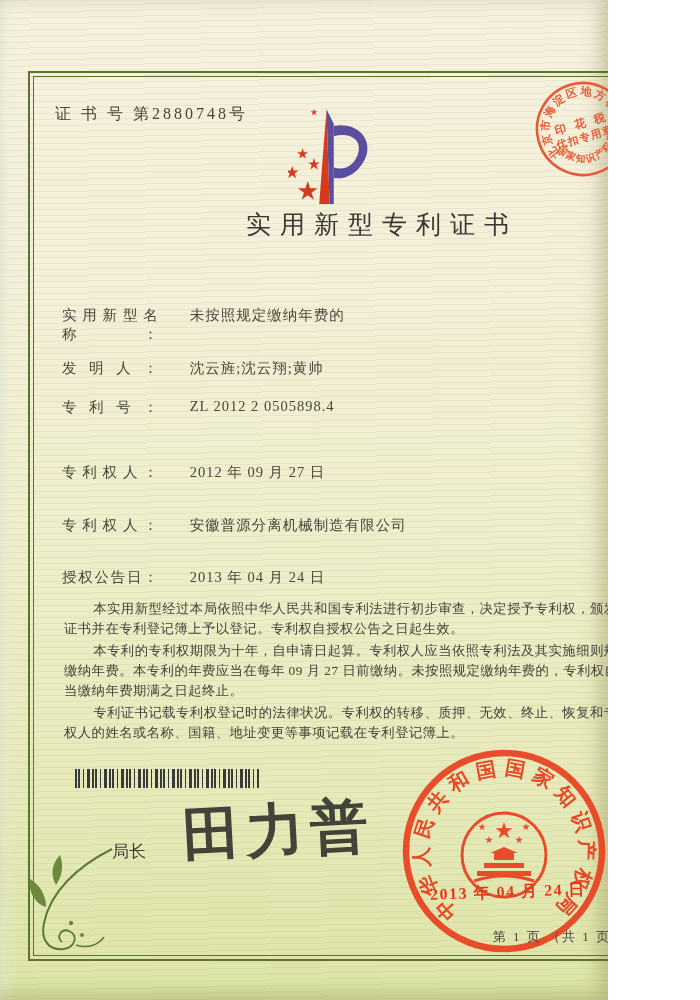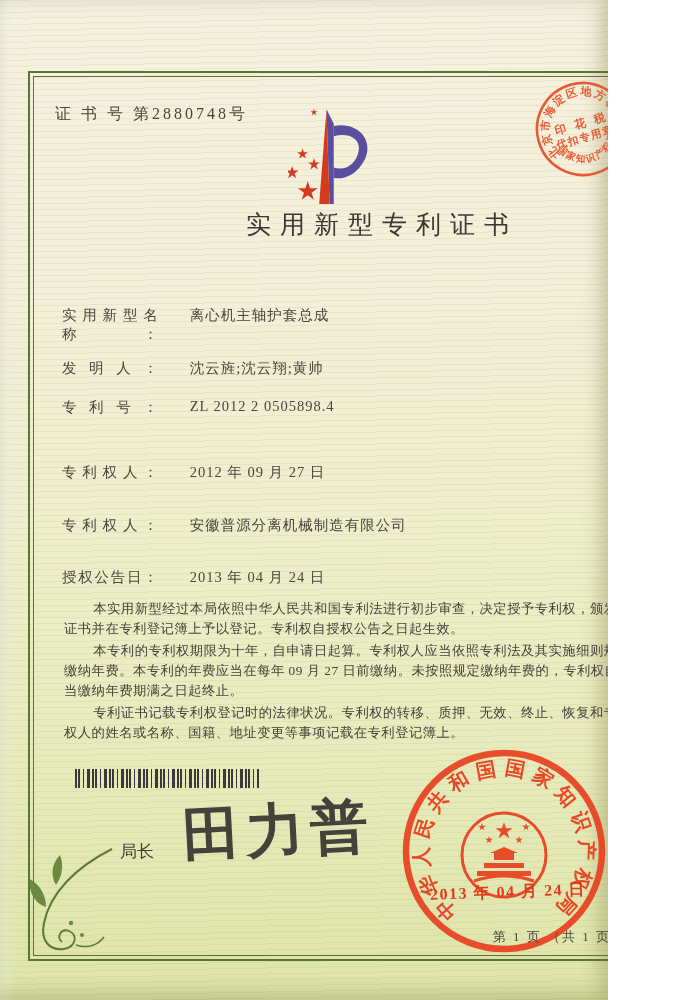--- a/index.html
+++ b/index.html
@@ -20,21 +20,21 @@
   .field{position:absolute;left:62px;width:560px;display:flex;font-size:14.5px;color:#4a463c;gap:28px;}
   .field .lbl{display:inline-block;width:6.6em;text-align:justify;text-align-last:justify;flex:0 0 auto;}
   .field .val{letter-spacing:1px;padding-left:4px;}
 
   .paras{position:absolute;left:62px;top:597px;width:580px;font-size:13.3px;line-height:20px;color:#45423a;}
   .paras p{margin:2px;text-indent:2.2em;letter-spacing:.5px;}
 
   .barcode{position:absolute;left:75px;top:769px;width:184px;height:19px;
     background:repeating-linear-gradient(90deg,#3a3a3a 0 2px,rgba(0,0,0,0) 2px 3px,#3a3a3a 3px 5px,rgba(0,0,0,0) 5px 8px,#3a3a3a 8px 9px,rgba(0,0,0,0) 9px 12px,#3a3a3a 12px 15px,rgba(0,0,0,0) 15px 17px);}
 
-  .sig-label{position:absolute;left:120px;top:840px;font-size:17px;color:#3f3c34;font-family:"Liberation Sans","DejaVu Sans",sans-serif;}
+  .sig-label{position:absolute;left:112px;top:840px;font-size:17px;color:#3f3c34;font-family:"Liberation Sans","DejaVu Sans",sans-serif;}
   .signature{position:absolute;left:182px;top:792px;font-size:58px;color:#33322e;transform:rotate(-3deg);letter-spacing:6px;font-weight:600;opacity:.9;}
 
   .seal{position:absolute;left:398px;top:745px;}
   .seal-date{position:absolute;left:408px;top:882px;width:200px;text-align:center;font-size:16px;font-weight:bold;color:#e23a1c;letter-spacing:1.5px;transform:rotate(-2deg);}
   .tax-stamp{position:absolute;left:532px;top:78px;transform:rotate(-16deg);}
 
   .footer{position:absolute;left:28px;top:928px;width:598px;text-align:right;font-size:13px;color:#4a463c;letter-spacing:2px;}
 
   .fl-bl{position:absolute;left:16px;top:845px;}
   .fl-br{position:absolute;left:614px;top:862px;}
@@ -62,21 +62,21 @@
     <use href="#star" transform="translate(14,49) scale(5.5)" fill="#d63a1e"></use>
     <use href="#star" transform="translate(25,59) scale(6)" fill="#d63a1e"></use>
     <use href="#star" transform="translate(4,67) scale(6.5)" fill="#d63a1e"></use>
     <use href="#star" transform="translate(19,85) scale(10)" fill="#d63a1e"></use>
   </svg>
 
   <div class="title">实用新型专利证书</div>
 
   <div class="field" style="top:306px">
     <span class="lbl">实用新型名称：</span>
-    <span class="val">离心机主轴护套总成</span>
+    <span class="val">未按照规定缴纳年费的</span>
   </div>
   <div class="field" style="top:359px">
     <span class="lbl">发明人：</span>
     <span class="val">沈云旌;沈云翔;黄帅</span>
   </div>
   <div class="field" style="top:398px">
     <span class="lbl">专利号：</span>
     <span class="val">ZL 2012 2 0505898.4</span>
   </div>
   <div class="field" style="top:463px">

